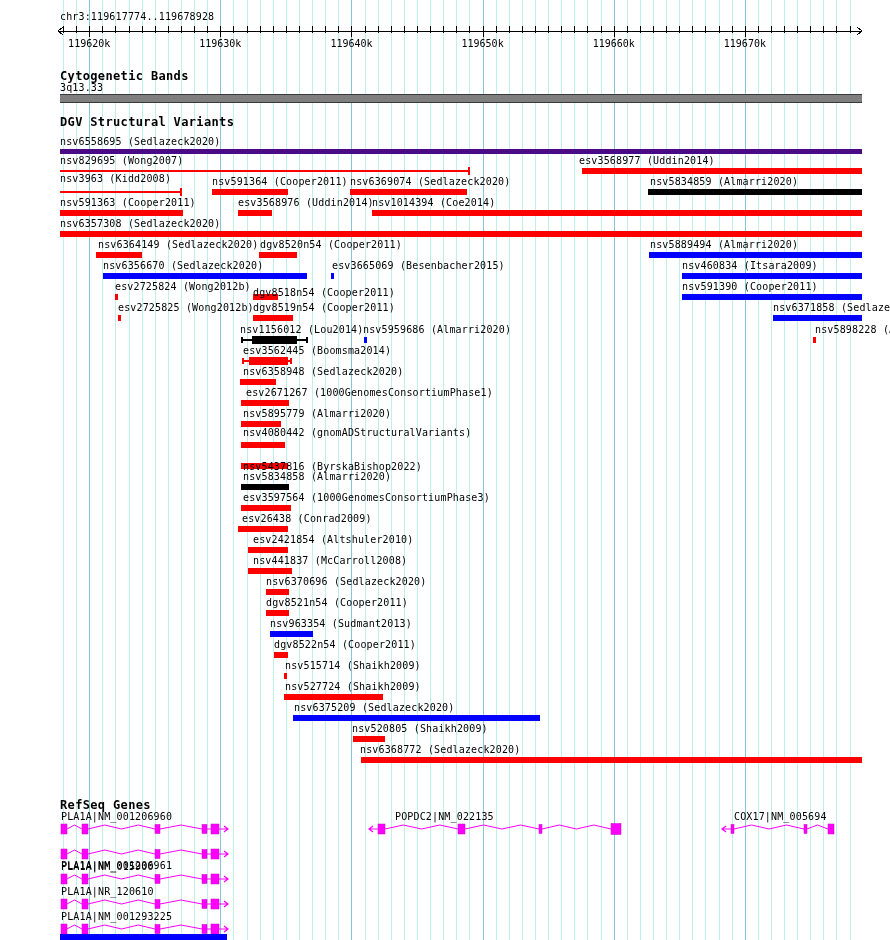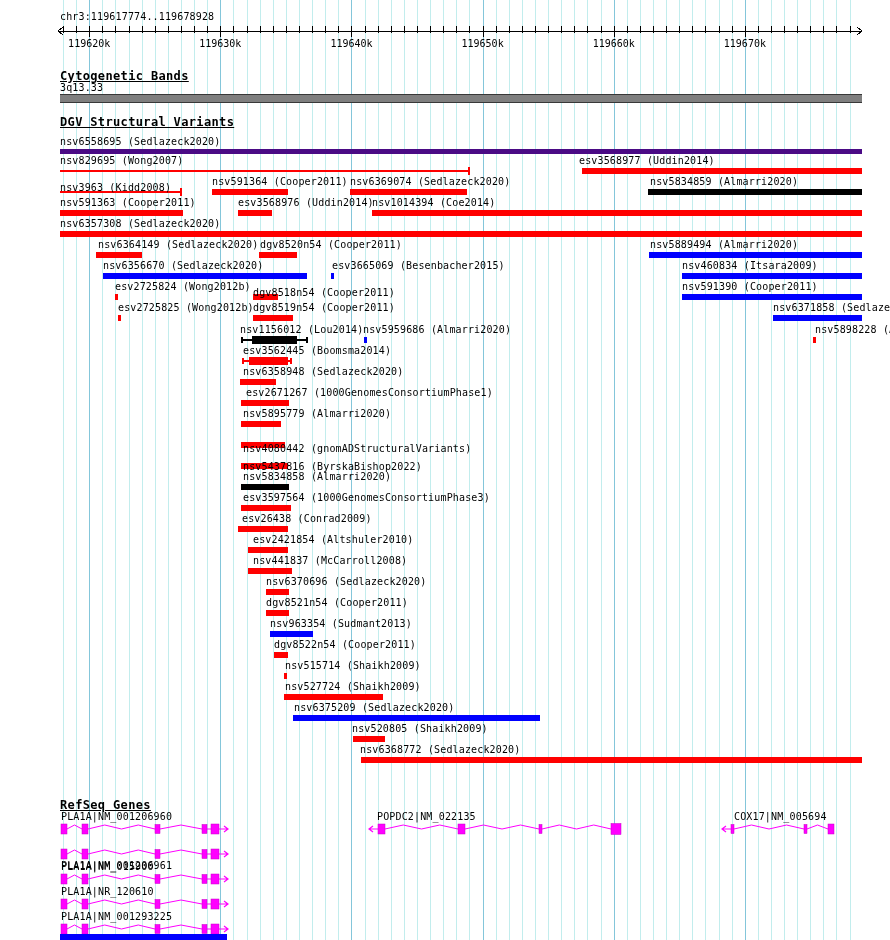--- a/index.html
+++ b/index.html
@@ -4,21 +4,21 @@
 <style>
   html,body{margin:0;padding:0;background:#fff;}
   #browser{position:relative;width:890px;height:940px;overflow:hidden;background:#ffffff;
            font-family:"DejaVu Sans Mono","Liberation Mono",monospace;}
   .gridline{position:absolute;top:0;height:940px;width:1px;}
   .gridline.light{background:#c2eded;}
   .gridline.dark{background:#84c6da;}
   .vlabel{position:absolute;font-size:10px;line-height:11px;letter-spacing:0.15px;
           color:#000;white-space:pre;z-index:5;}
   .track-header{position:absolute;font-size:12px;font-weight:bold;letter-spacing:0.35px;
-          color:#000;white-space:pre;z-index:5;text-decoration:underline;}
+          color:#000;white-space:pre;z-index:5;}
   .feature{position:absolute;z-index:4;}
   .band{position:absolute;z-index:4;background:#7f7f7f;border-top:1px solid #383838;border-bottom:1px solid #383838;}
   #ruler-svg,#genes-svg{position:absolute;left:0;top:0;z-index:6;}
   #genes-svg{z-index:4;}
 </style>
 </head>
 <body>
 
 <div id="browser">
   <div id="grid-layer">
@@ -167,21 +167,21 @@
 
   <div class="track-header" style="left:60px;top:115px;">DGV Structural Variants</div>
   <div id="dgv-layer">
       <div class="vlabel" style="left: 60px; top: 136px;">nsv6558695 (Sedlazeck2020)</div>
       <div class="feature" style="left: 60px; top: 149px; width: 802px; height: 5px; background: rgb(74, 10, 133);"></div>
       <div class="vlabel" style="left: 60px; top: 155px;">nsv829695 (Wong2007)</div>
       <div class="feature" style="left: 60px; top: 170px; width: 410px; height: 2px; background: rgb(255, 0, 0);"></div>
       <div class="feature" style="left: 468px; top: 167px; width: 2px; height: 8px; background: rgb(255, 0, 0);"></div>
       <div class="vlabel" style="left: 579px; top: 155px;">esv3568977 (Uddin2014)</div>
       <div class="feature" style="left: 582px; top: 168px; width: 280px; height: 6px; background: rgb(255, 0, 0);"></div>
-      <div class="vlabel" style="left: 60px; top: 182px;">nsv3963 (Kidd2008)</div>
+      <div class="vlabel" style="left: 60px; top: 173px;">nsv3963 (Kidd2008)</div>
       <div class="feature" style="left: 60px; top: 191px; width: 122px; height: 2px; background: rgb(255, 0, 0);"></div>
       <div class="feature" style="left: 180px; top: 188px; width: 2px; height: 8px; background: rgb(255, 0, 0);"></div>
       <div class="vlabel" style="left: 212px; top: 176px;">nsv591364 (Cooper2011)</div>
       <div class="feature" style="left: 212px; top: 189px; width: 76px; height: 6px; background: rgb(255, 0, 0);"></div>
       <div class="vlabel" style="left: 350px; top: 176px;">nsv6369074 (Sedlazeck2020)</div>
       <div class="feature" style="left: 350px; top: 189px; width: 117px; height: 6px; background: rgb(255, 0, 0);"></div>
       <div class="vlabel" style="left: 650px; top: 176px;">nsv5834859 (Almarri2020)</div>
       <div class="feature" style="left: 648px; top: 189px; width: 214px; height: 6px; background: rgb(0, 0, 0);"></div>
       <div class="vlabel" style="left: 60px; top: 197px;">nsv591363 (Cooper2011)</div>
       <div class="feature" style="left: 60px; top: 210px; width: 123px; height: 6px; background: rgb(255, 0, 0);"></div>
@@ -230,21 +230,21 @@
       <div class="feature" style="left: 290px; top: 358px; width: 2px; height: 6px; background: rgb(255, 0, 0);"></div>
       <div class="feature" style="left: 249px; top: 357px; width: 39px; height: 8px; background: rgb(255, 0, 0);"></div>
       <div class="vlabel" style="left: 243px; top: 366px;">nsv6358948 (Sedlazeck2020)</div>
       <div class="feature" style="left: 240px; top: 379px; width: 36px; height: 6px; background: rgb(255, 0, 0);"></div>
       <div class="vlabel" style="left: 246px; top: 387px;">esv2671267 (1000GenomesConsortiumPhase1)</div>
       <div class="feature" style="left: 241px; top: 400px; width: 48px; height: 6px; background: rgb(255, 0, 0);"></div>
       <div class="vlabel" style="left: 243px; top: 408px;">nsv5895779 (Almarri2020)</div>
       <div class="feature" style="left: 241px; top: 421px; width: 40px; height: 6px; background: rgb(255, 0, 0);"></div>
       <div class="vlabel" style="left: 243px; top: 429px; margin-top: 32px;">nsv5437816 (ByrskaBishop2022)</div>
       <div class="feature" style="left: 241px; top: 442px; width: 44px; height: 6px; background: rgb(255, 0, 0);"></div>
-      <div class="vlabel" style="left: 243px; top: 443px;">nsv4080442 (gnomADStructuralVariants)</div>
+      <div class="vlabel" style="left: 243px; top: 427px;">nsv4080442 (gnomADStructuralVariants)</div>
       <div class="feature" style="left: 241px; top: 463px; width: 47px; height: 6px; background: rgb(255, 0, 0);"></div>
       <div class="vlabel" style="left: 243px; top: 471px;">nsv5834858 (Almarri2020)</div>
       <div class="feature" style="left: 241px; top: 484px; width: 48px; height: 6px; background: rgb(0, 0, 0);"></div>
       <div class="vlabel" style="left: 243px; top: 492px;">esv3597564 (1000GenomesConsortiumPhase3)</div>
       <div class="feature" style="left: 241px; top: 505px; width: 50px; height: 6px; background: rgb(255, 0, 0);"></div>
       <div class="vlabel" style="left: 242px; top: 513px;">esv26438 (Conrad2009)</div>
       <div class="feature" style="left: 238px; top: 526px; width: 50px; height: 6px; background: rgb(255, 0, 0);"></div>
       <div class="vlabel" style="left: 253px; top: 534px;">esv2421854 (Altshuler2010)</div>
       <div class="feature" style="left: 248px; top: 547px; width: 40px; height: 6px; background: rgb(255, 0, 0);"></div>
       <div class="vlabel" style="left: 253px; top: 555px;">nsv441837 (McCarroll2008)</div>
@@ -269,21 +269,21 @@
       <div class="feature" style="left: 361px; top: 757px; width: 501px; height: 6px; background: rgb(255, 0, 0);"></div>
     </div>
 
   <div class="track-header" style="left:60px;top:798px;">RefSeq Genes</div>
   <div id="gene-labels">
       <div class="vlabel" style="left: 61px; top: 811px;">PLA1A|NM_001206960</div>
       <div class="vlabel" style="left: 61px; top: 860px;">PLA1A|NM_001206961</div>
       <div class="vlabel" style="left: 61px; top: 861px;">PLA1A|NM_015900</div>
       <div class="vlabel" style="left: 61px; top: 886px;">PLA1A|NR_120610</div>
       <div class="vlabel" style="left: 61px; top: 911px;">PLA1A|NM_001293225</div>
-      <div class="vlabel" style="left: 377px; top: 811px;">POPDC2|NM_022135</div>
+      <div class="vlabel" style="left: 395px; top: 811px;">POPDC2|NM_022135</div>
       <div class="vlabel" style="left: 734px; top: 811px;">COX17|NM_005694</div>
     </div>
   <svg id="genes-svg" width="890" height="940">
       <polyline points="63,829 67,829 74.5,825 82,829 88,829 104.75,825 121.5,829 138.25,825 155,829 160,829 181,825 202,829 220,829" fill="none" stroke="#ff00ff" stroke-width="1"></polyline>
       <path d="M 220 829 L 228 829 M 224 826 L 228 829 L 224 832" fill="none" stroke="#ff00ff" stroke-width="1.2"></path>
       <rect x="61" y="824" width="6" height="10" fill="#ff00ff" stroke="#c800c8" stroke-width="0.5"></rect>
       <rect x="82" y="824" width="6" height="10" fill="#ff00ff" stroke="#c800c8" stroke-width="0.5"></rect>
       <rect x="155" y="824.5" width="5" height="9" fill="#ff00ff" stroke="#c800c8" stroke-width="0.5"></rect>
       <rect x="202" y="824.5" width="5" height="9" fill="#ff00ff" stroke="#c800c8" stroke-width="0.5"></rect>
       <rect x="211" y="824" width="8" height="10" fill="#ff00ff" stroke="#c800c8" stroke-width="0.5"></rect>

